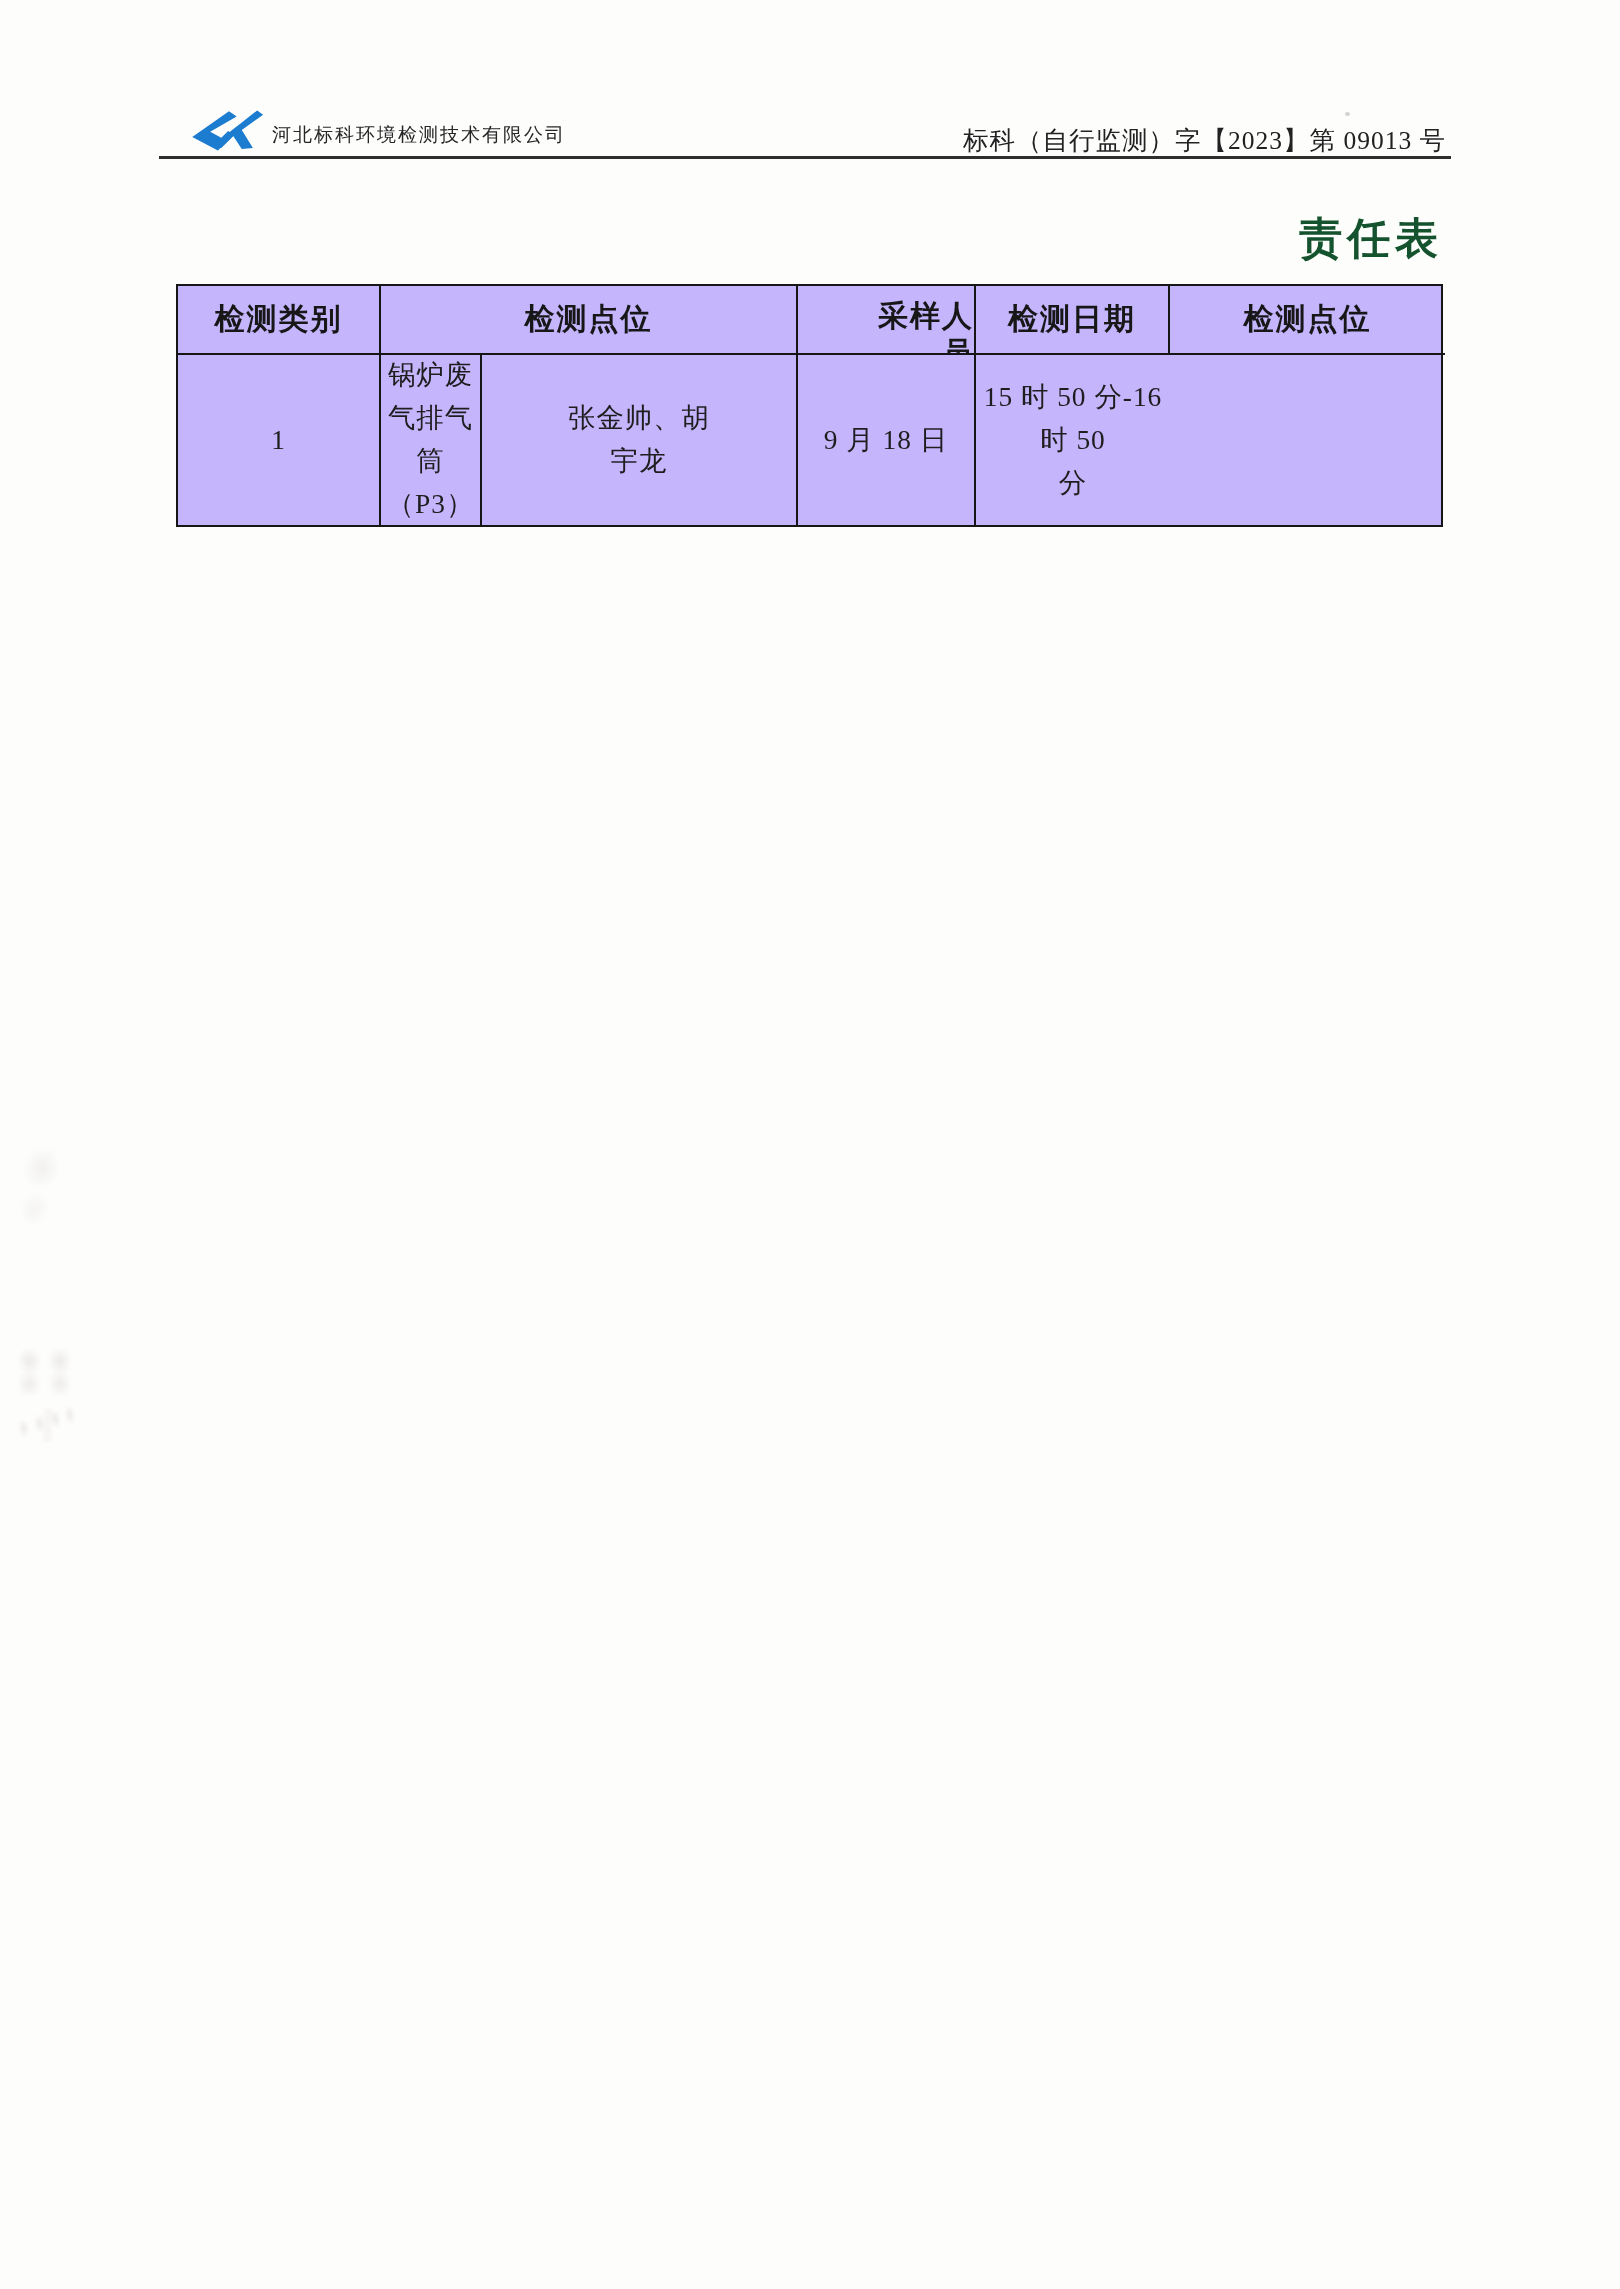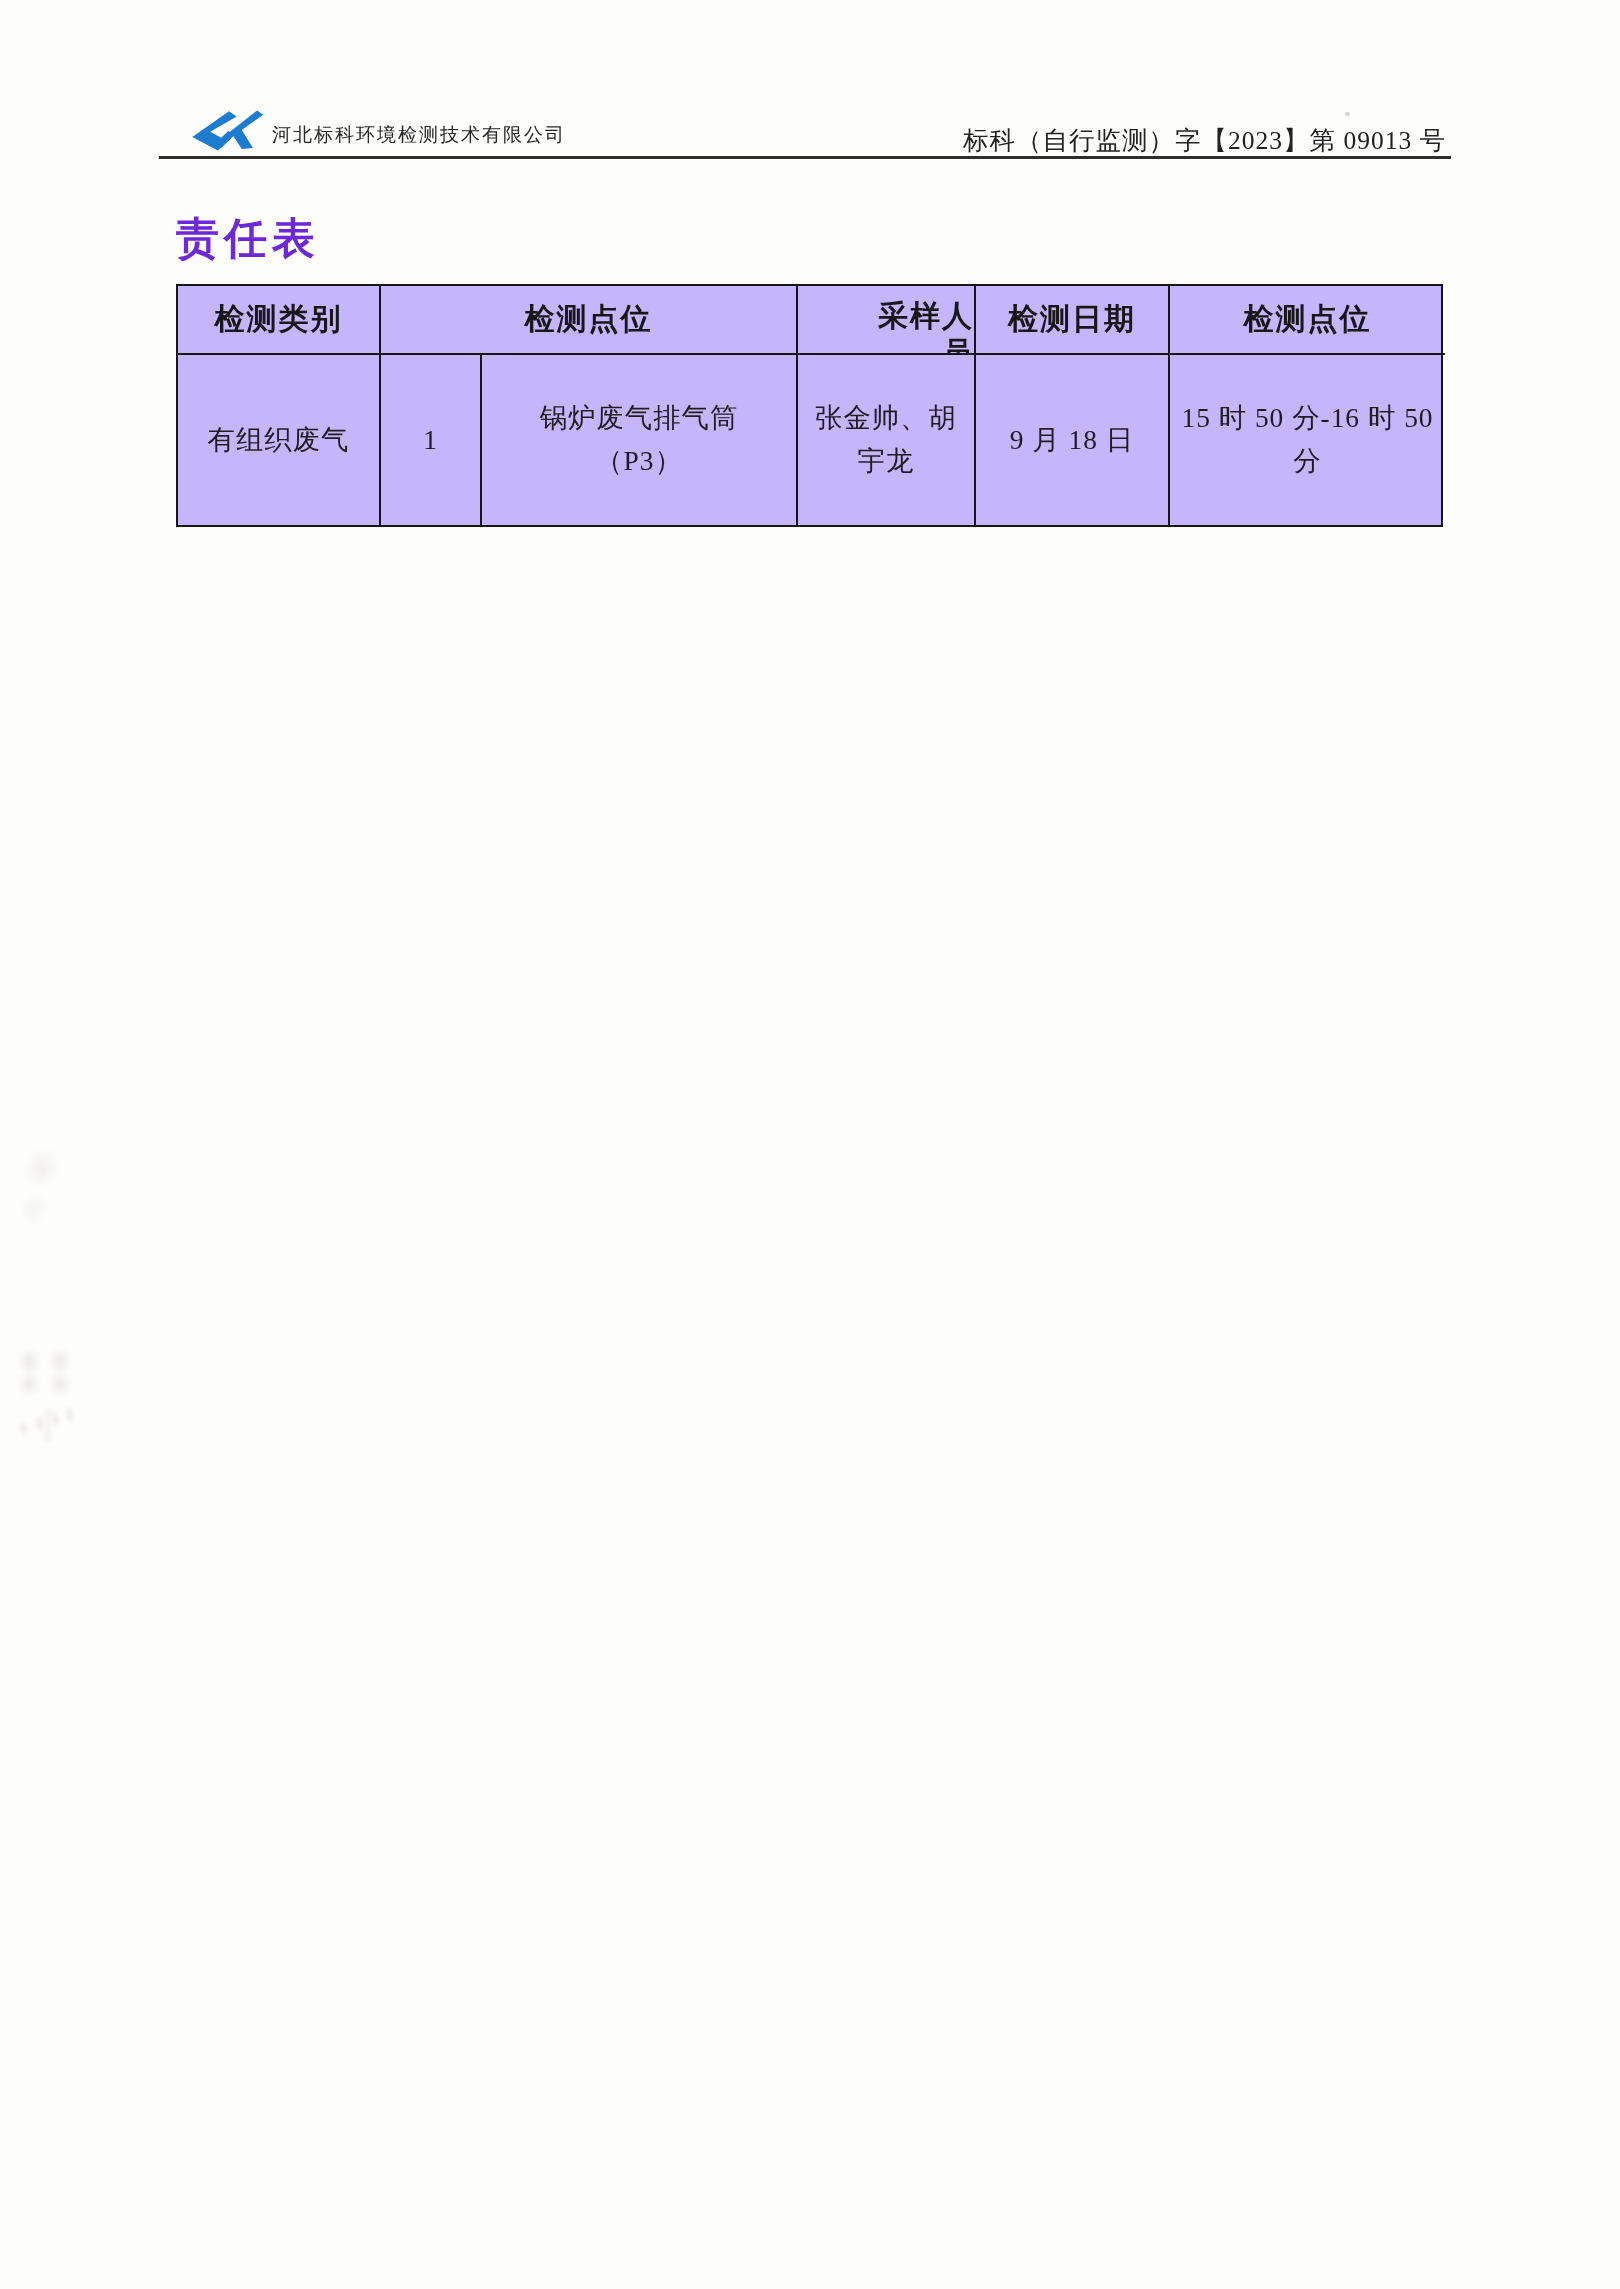--- a/index.html
+++ b/index.html
@@ -50,25 +50,25 @@
     height: 2.9px;
     background: #2e2e2e;
   }
 
   
   .doc-title {
     position: absolute;
     left: 176px;
     top: 210px;
     width: 1267px;
-    text-align: left;
+    text-align: right;
     font-size: 43px;
     font-weight: 700;
     letter-spacing: 4.9px;
-    color: #6d28d9;
+    color: #14532d;
   }
 
   
   .rtable {
     position: absolute;
     left: 176px;
     top: 284px;
     width: 1267px;
     display: grid;
     grid-template-columns: 203px 101px 316px 178px 194px 275px;
@@ -180,21 +180,20 @@
       <div class="clip-lines">
         <span>采样人</span>
         <span>员</span>
       </div>
     </div>
 
     <div class="cell head">检测日期</div>
 
     <div class="cell head last-col">检测点位</div>
 
-    <div class="cell body">有组织废气</div>
 
     <div class="cell body">1</div>
 
     <div class="cell body">
       <div class="two-line">
         <div>锅炉废气排气筒</div>
         <div>（P3）</div>
       </div>
     </div>
 

